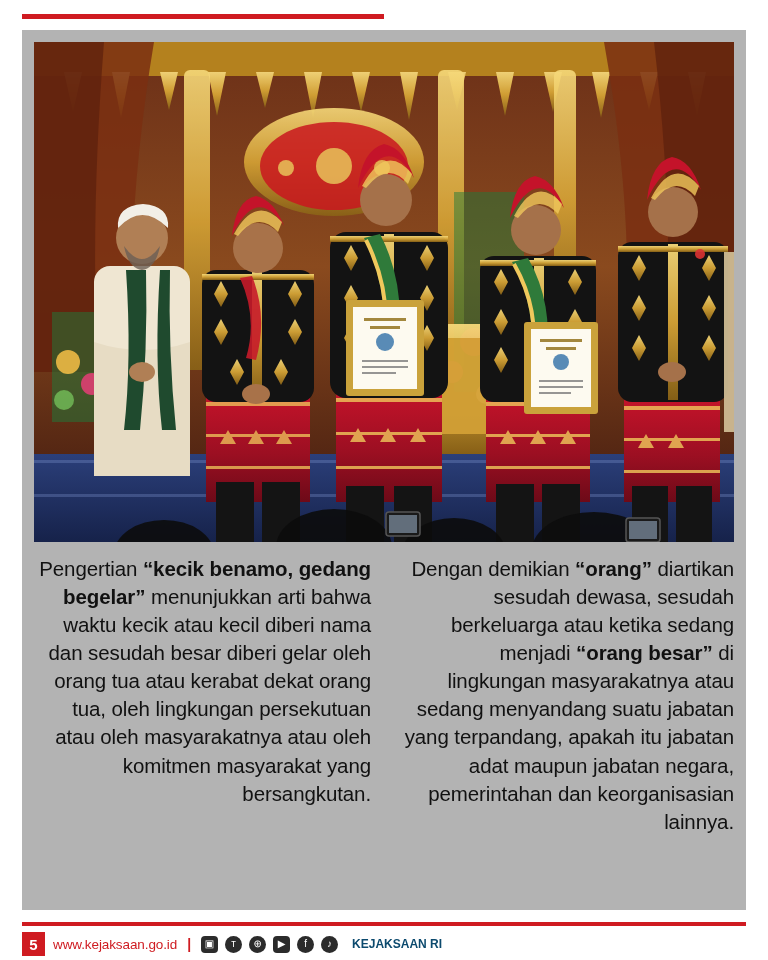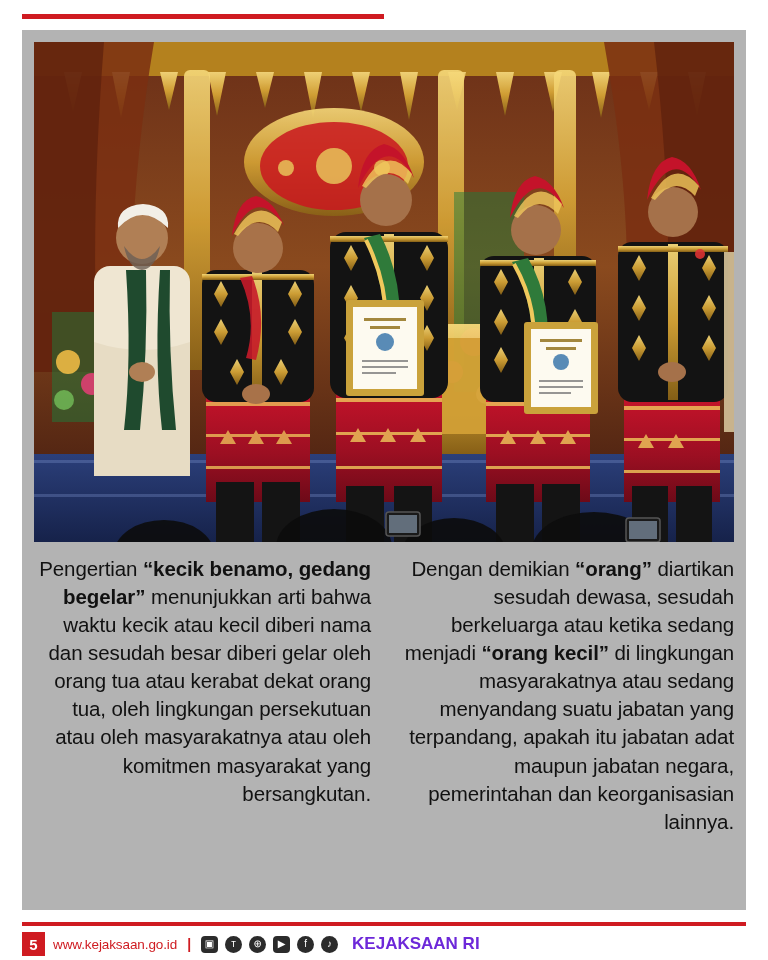--- a/index.html
+++ b/index.html
@@ -107,22 +107,22 @@
     width: 17px; height: 17px;
     display: inline-flex; align-items: center; justify-content: center;
     color: #ffffff;
     background: #2b2b2b;
     border-radius: 4px;
     font-size: 10px;
     line-height: 1;
   }
   .si.round { border-radius: 50%; }
   .brand {
-    color: #6d28d9;
-    font-size: 17px;
+    color: #0c4a6e;
+    font-size: 12px;
     font-weight: 700;
     letter-spacing: 0px;
     margin-left: 6px;
   }
 </style>
 </head>
 <body>
 
 <div class="page">
 
@@ -404,21 +404,21 @@
         </g>
 
         <g opacity="0.95">
           <rect x="690" y="210" width="10" height="180" fill="#cdbb92"></rect>
         </g>
       </svg>
     </div>
 
     <div class="cols">
       <div class="col">Pengertian <b>“kecik benamo, gedang begelar”</b> menunjukkan arti bahwa waktu kecik atau kecil diberi nama dan sesudah besar diberi gelar oleh orang tua atau kerabat dekat orang tua, oleh lingkungan persekutuan atau oleh masyarakatnya atau oleh komitmen masyarakat yang bersangkutan.</div>
-      <div class="col">Dengan demikian <b>“orang”</b> diartikan sesudah dewasa, sesudah berkeluarga atau ketika sedang menjadi <b>“orang kecil”</b> di lingkungan masyarakatnya atau sedang menyandang suatu jabatan yang terpandang, apakah itu jabatan adat maupun jabatan negara, pemerintahan dan keorganisasian lainnya.</div>
+      <div class="col">Dengan demikian <b>“orang”</b> diartikan sesudah dewasa, sesudah berkeluarga atau ketika sedang menjadi <b>“orang besar”</b> di lingkungan masyarakatnya atau sedang menyandang suatu jabatan yang terpandang, apakah itu jabatan adat maupun jabatan negara, pemerintahan dan keorganisasian lainnya.</div>
     </div>
 
   </div>
 
   <div class="footer">
     <div class="footer-rule"></div>
     <div class="footer-inner">
       <div class="pagenum">5</div>
       <div class="site">www.kejaksaan.go.id</div>
       <div class="sep">|</div>

